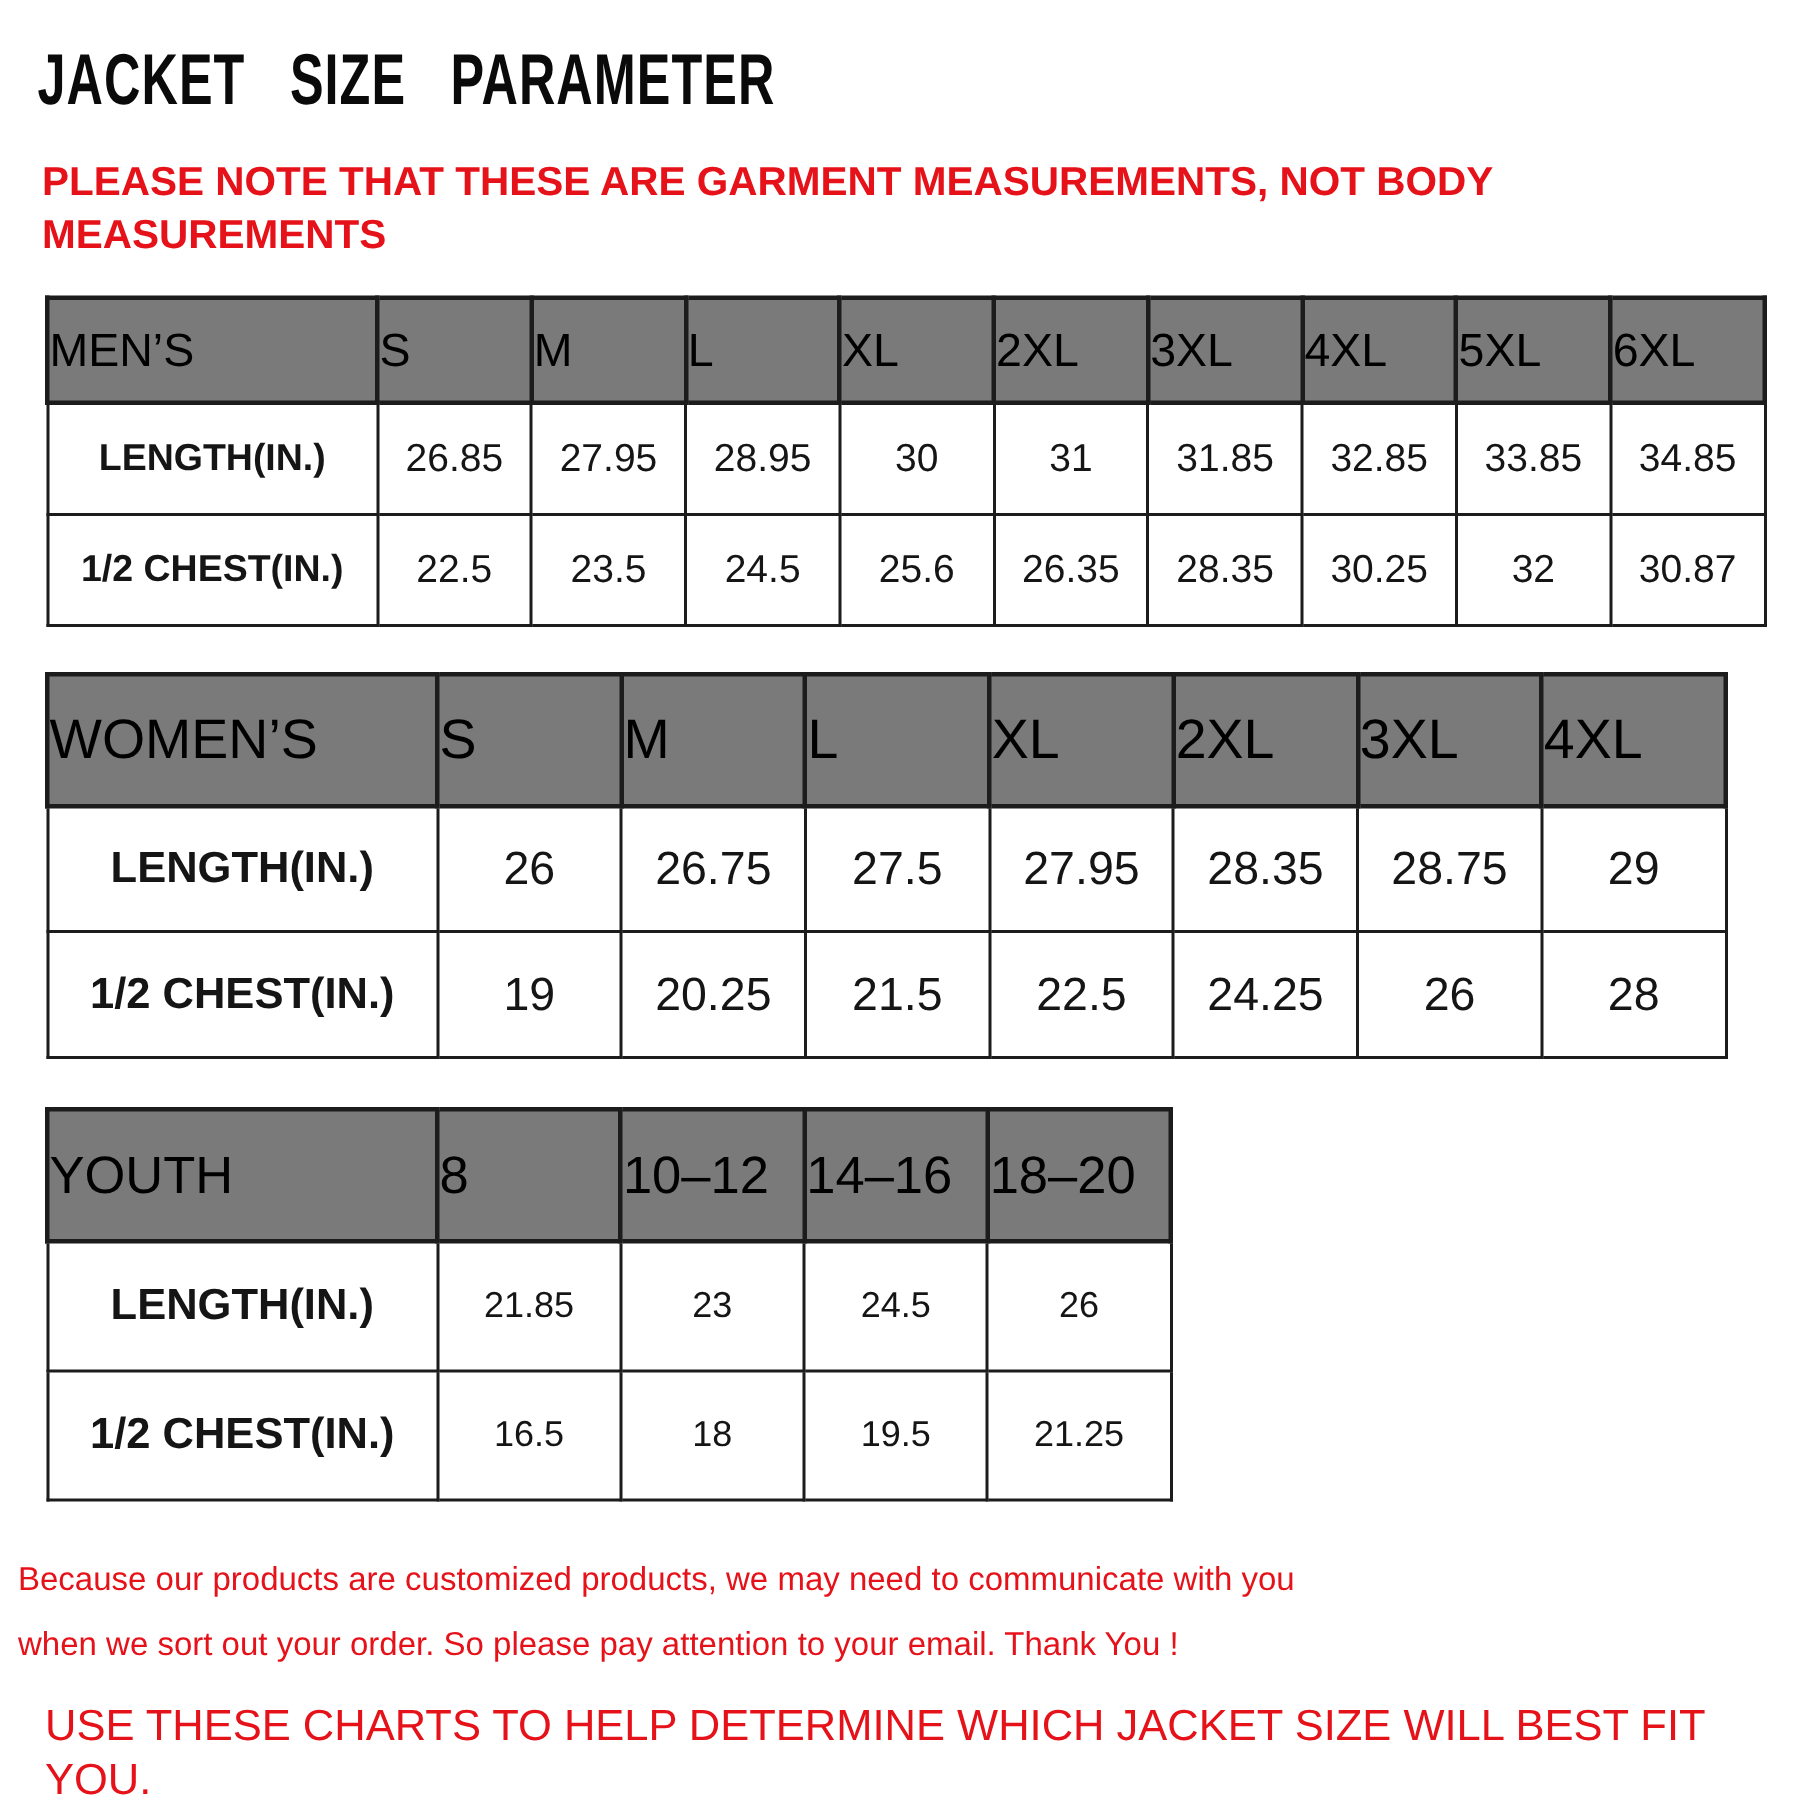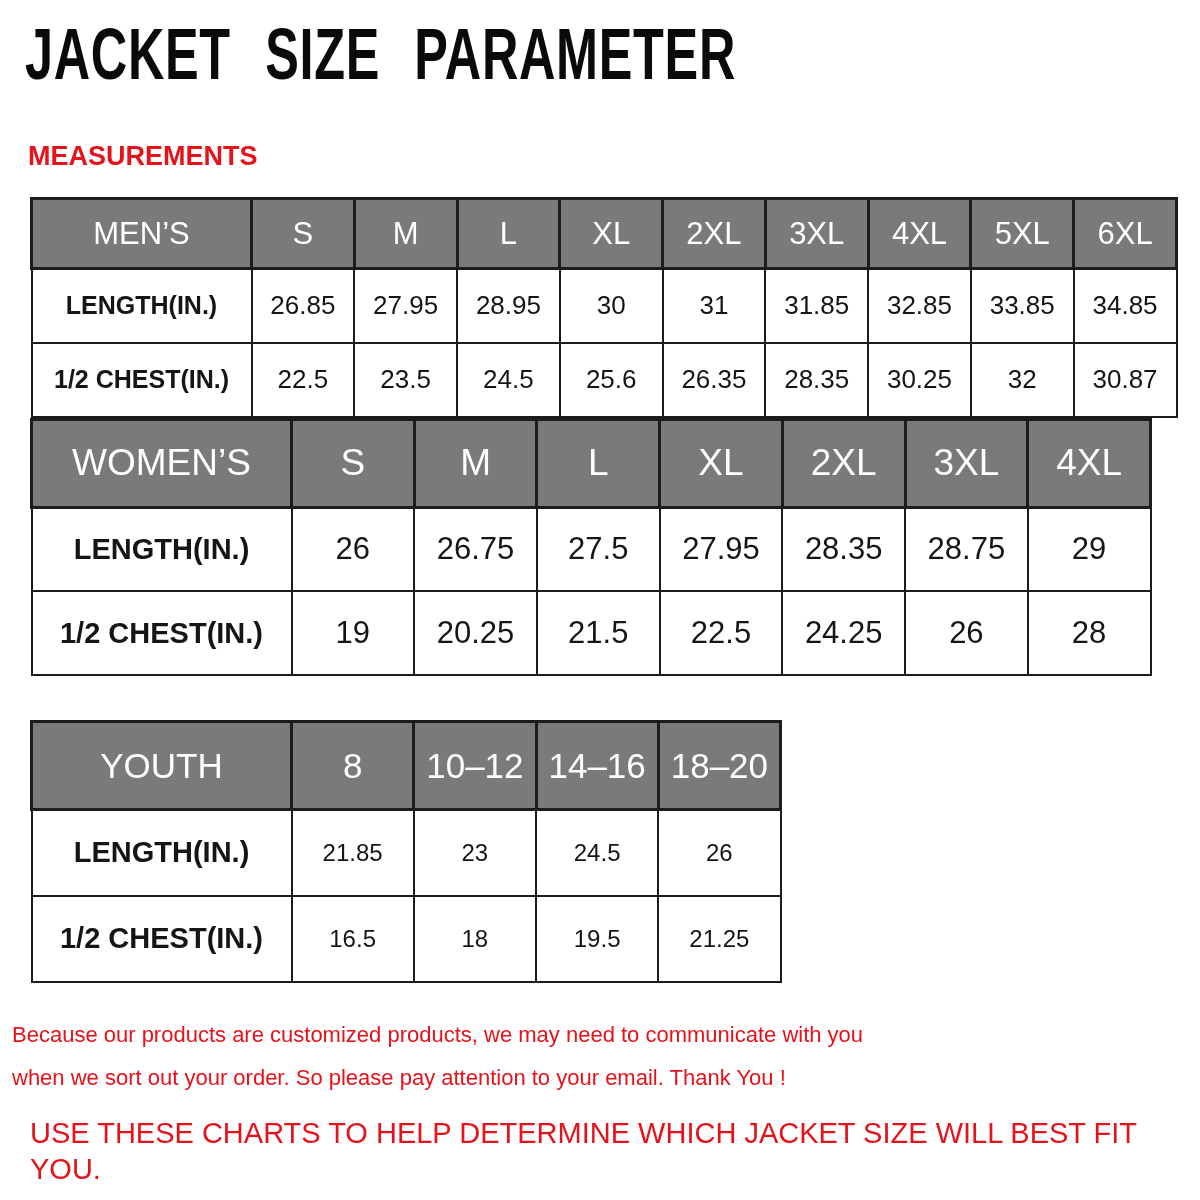--- a/index.html
+++ b/index.html
@@ -13,21 +13,21 @@
     width: 1200px; height: 1200px;
     background: #ffffff;
     font-family: "Liberation Sans", sans-serif;
     overflow: hidden;
   }
   .page { width: 1200px; height: 1200px; position: relative; }
 
   
   .title {
     margin: 22px 0 0 25px;
-    font-size: 72px;
+    font-size: 48px;
     line-height: 64px;
     font-weight: bold;
     color: var(--black);
     white-space: nowrap;
   }
   .title .condense {
     display: inline-block;
     transform: scaleX(0.70);
     transform-origin: 0 50%;
     word-spacing: 28px;
@@ -46,50 +46,50 @@
 
   
   table.size-table {
     border-collapse: collapse;
     table-layout: fixed;
     margin-left: 30px;
     background: #ffffff;
   }
   table.size-table th {
     background: var(--gray);
-    color: #ffffff;
+    color: #000000;
     font-weight: normal;
     border: 3px solid var(--border);
-    text-align: center;
+    text-align: left;
     vertical-align: middle;
   }
   table.size-table td {
     border: 2px solid var(--border);
     text-align: center;
     vertical-align: middle;
     color: #151515;
   }
   table.size-table td.label { font-weight: bold; }
 
   
   .t-mens { width: 1148px; margin-top: 23px; }
   .t-mens col.c-label { width: 220px; }
   .t-mens th { height: 70px; font-size: 31px; }
   .t-mens td { height: 74px; font-size: 26px; }
   .t-mens td.label { font-size: 25px; }
 
   
-  .t-womens { width: 1122px; }
+  .t-womens { width: 1122px; margin-top: 30px; }
   .t-womens col.c-label { width: 260px; }
   .t-womens th { height: 88px; font-size: 37px; }
   .t-womens td { height: 84px; font-size: 31px; }
   .t-womens td.label { font-size: 29px; }
 
   
-  .t-youth { width: 752px; margin-top: 44px; }
+  .t-youth { width: 752px; margin-top: 32px; }
   .t-youth col.c-label { width: 260px; }
   .t-youth th { height: 88px; font-size: 35px; }
   .t-youth td { height: 86px; font-size: 24px; }
   .t-youth td.label { font-size: 29px; }
 
   
   .footer {
     margin: 30px 0 0 12px;
     color: var(--red);
     font-size: 22px;
@@ -104,21 +104,21 @@
     font-weight: normal;
   }
 </style>
 </head>
 <body>
 
 <div class="page">
 
   <h1 class="title"><span class="condense">JACKET SIZE PARAMETER</span></h1>
 
-  <p class="note"><br><span>MEASUREMENTS</span></p>
+  <p class="note"><span>PLEASE NOTE THAT THESE ARE GARMENT MEASUREMENTS, NOT BODY</span><br><span>MEASUREMENTS</span></p>
 
   <table class="size-table t-mens">
       <colgroup>
         <col class="c-label">
         <col>
         <col>
         <col>
         <col>
         <col>
         <col>

